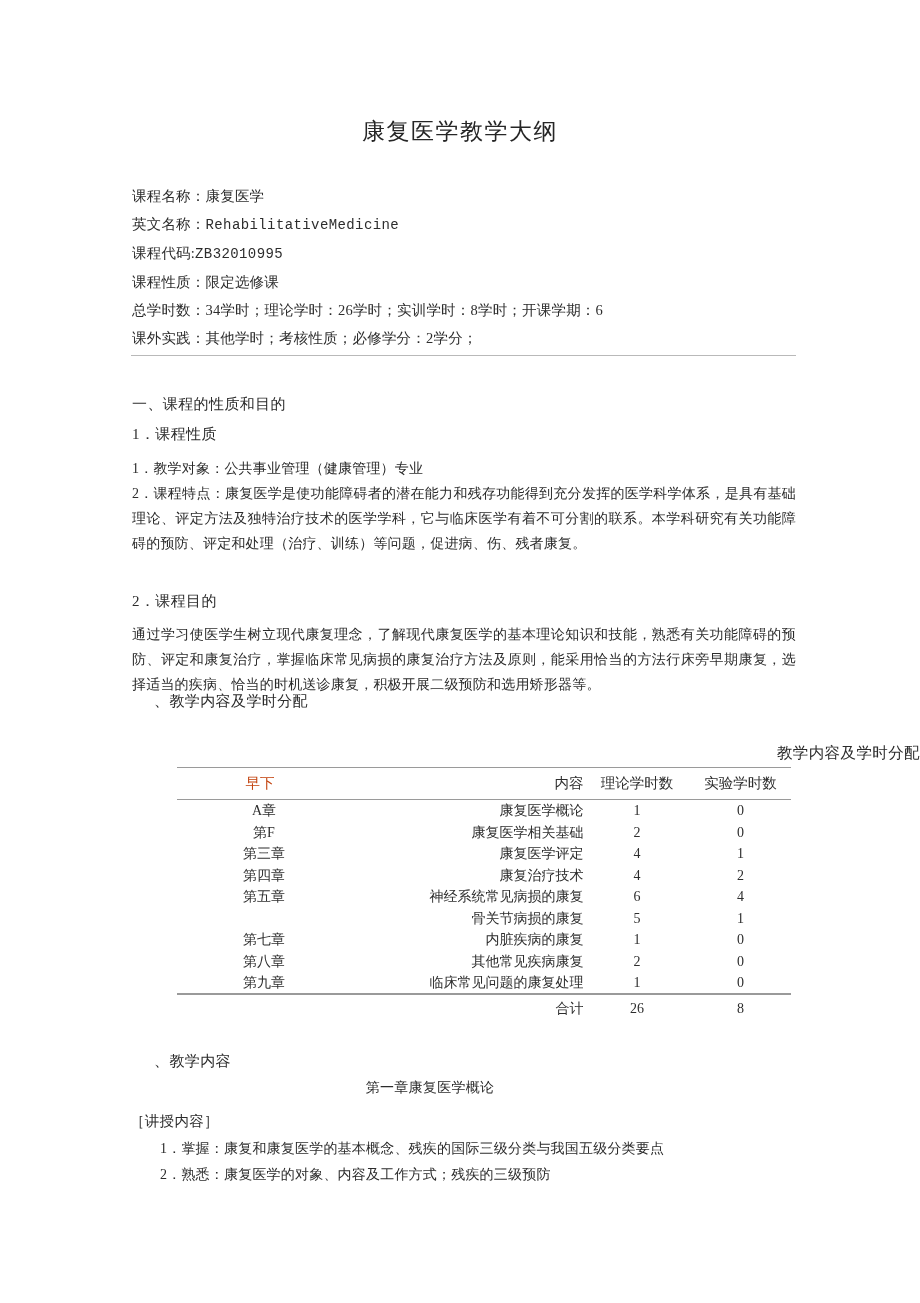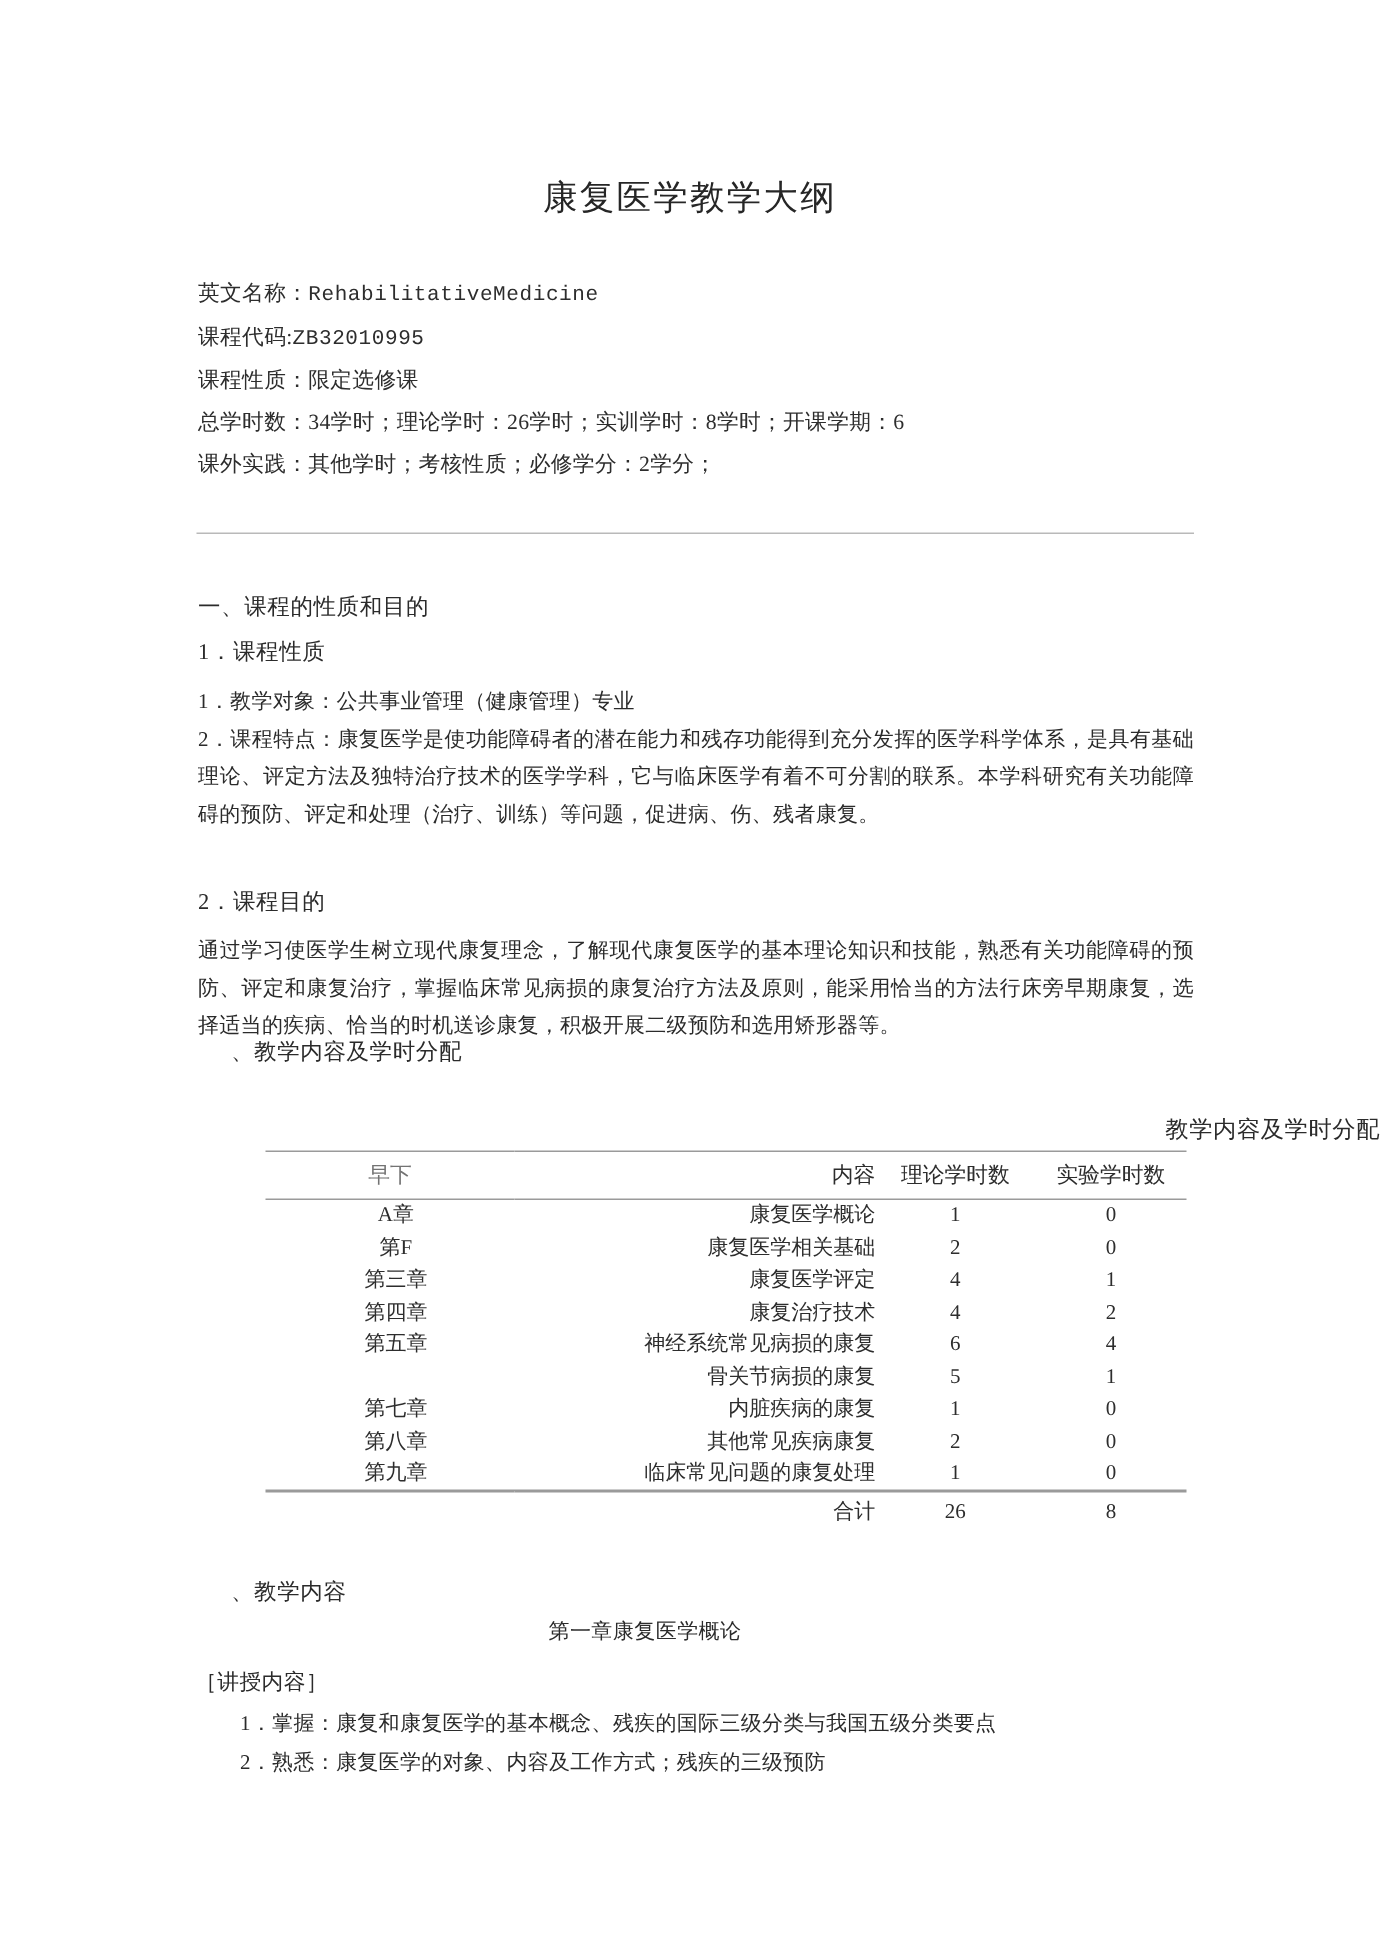--- a/index.html
+++ b/index.html
@@ -160,21 +160,21 @@
     height: 0;
     border-top: 1px solid #9a9a9a;
   }
   .col-chapter { width: 160px; text-align: center; padding-left: 8px !important; }
   .col-content { width: 244px; text-align: right; }
   .col-theory  { width: 108px; text-align: center; }
   .col-lab     { width: 102px; text-align: center; }
   th.col-chapter {
     text-align: center;
     font-size: 10px;
-    color: #737373;
+    color: #c2410c;
     padding-left: 0 !important;
   }
   td.col-chapter.total-label { text-align: center; padding-left: 0 !important; }
 
   
   .sec3-head {
     position: absolute;
     top: 1052px;
     left: 154px;
     font-size: 15px;
@@ -207,20 +207,23 @@
   .li-2 { top: 1166px; }
 </style>
 </head>
 <body>
 
 <div class="page">
 
   <div class="doc-title">康复医学教学大纲</div>
 
   <div class="meta-block">
+    <div class="meta-line">
+      <span>课程名称：</span><span>康复医学</span>
+    </div>
     <div class="meta-line">
       <span>英文名称：</span><span class="mono">RehabilitativeMedicine</span>
     </div>
     <div class="meta-line">
       <span>课程代码:</span><span class="mono">ZB32010995</span>
     </div>
     <div class="meta-line">
       <span>课程性质：</span><span>限定选修课</span>
     </div>
     <div class="meta-line">

